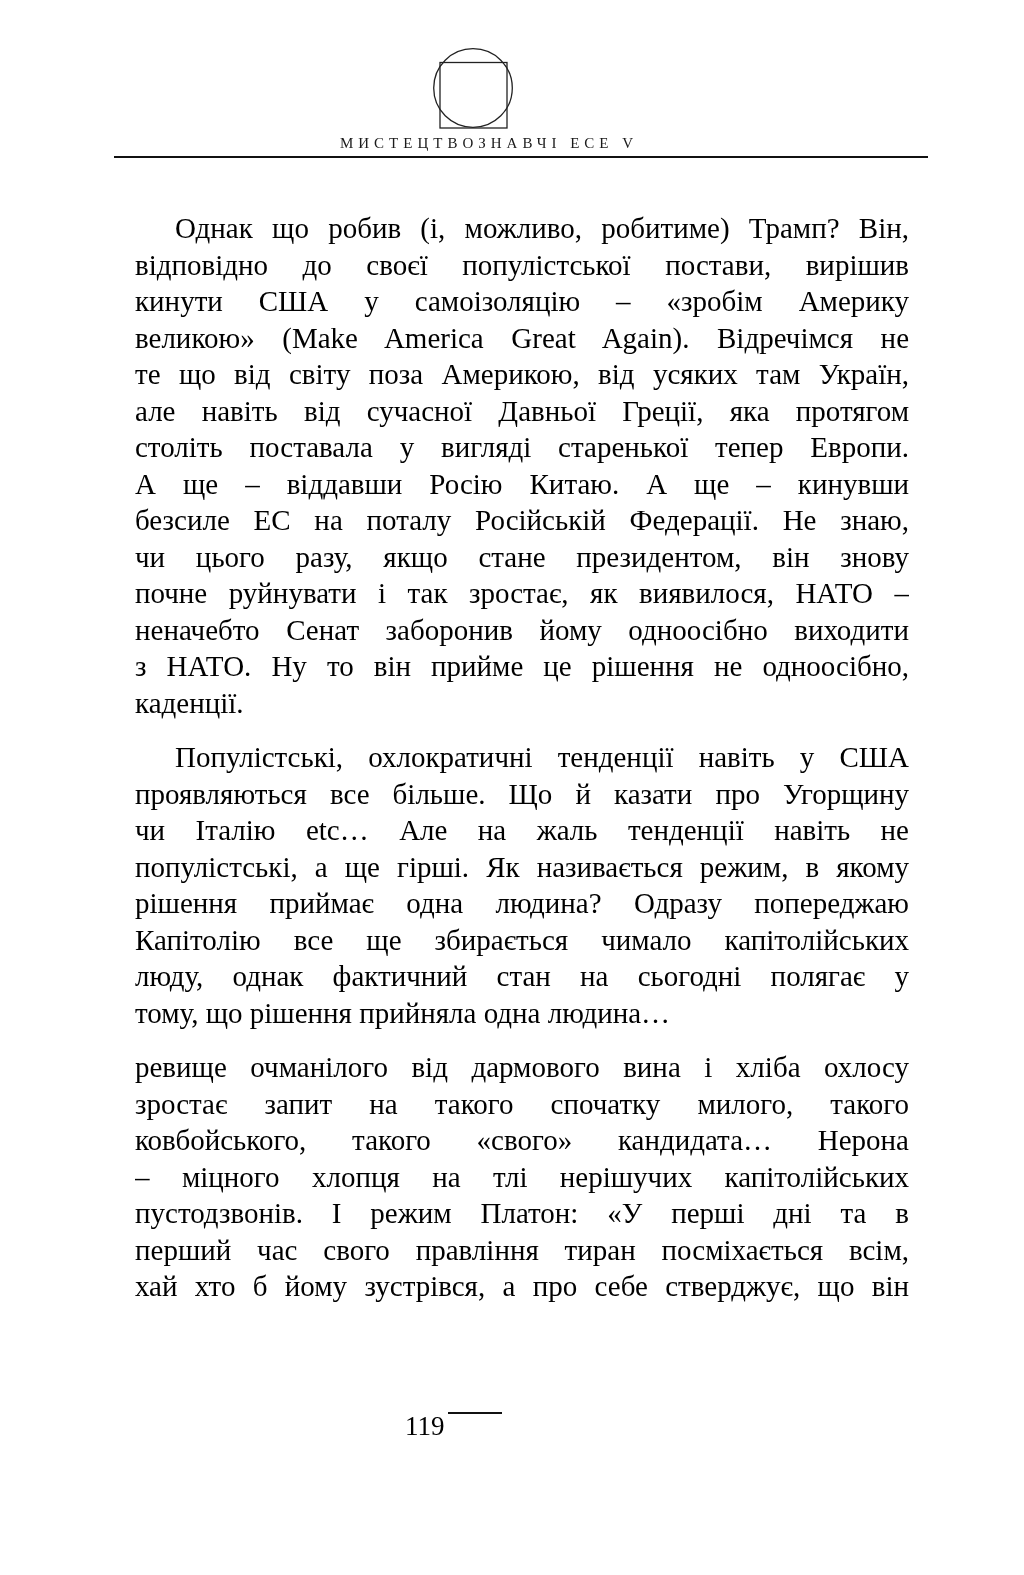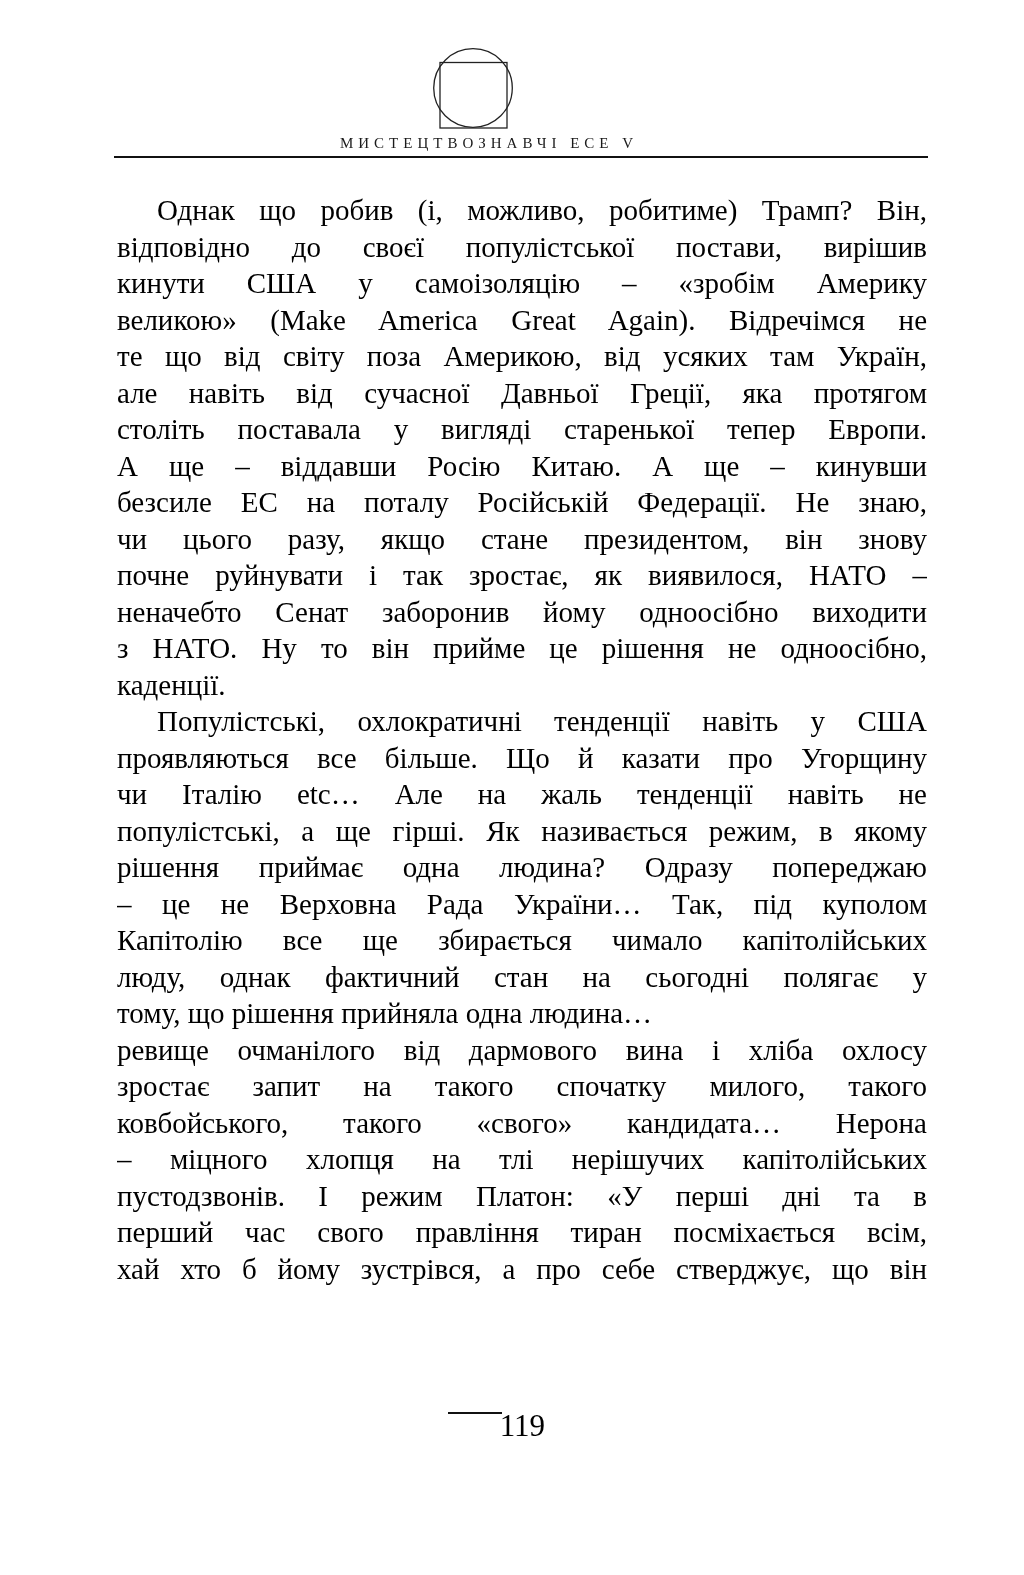--- a/index.html
+++ b/index.html
@@ -39,21 +39,21 @@
     border-top: 2px solid #111111;
   }
   .body-text {
     position: absolute;
     left: 117px;
     top: 192px;
     width: 810px;
     font-size: 29px;
     line-height: 36.5px;
   }
-  .para { margin: 0; padding: 0; }
+  .para { margin: 18px; padding: 0; }
   .line {
     height: 36.5px;
     text-align: justify;
     text-align-last: justify;
     overflow: hidden;
   }
   .line.plain {
     text-align: left;
     text-align-last: left;
   }
@@ -64,22 +64,22 @@
     top: 1412px;
     width: 54px;
     height: 0;
     border-top: 2px solid #111111;
   }
   .page-number {
     position: absolute;
     left: 405px;
     top: 1408px;
     width: 140px;
-    text-align: right;
-    font-size: 31px;
+    text-align: left;
+    font-size: 27px;
     line-height: 36px;
   }
   svg .stroke { fill: none; stroke: #222222; stroke-width: 1.3; }
 </style>
 </head>
 <body>
 
 <div class="page">
 
   <svg class="logo" viewBox="0 0 80 82" xmlns="http://www.w3.org/2000/svg">
@@ -107,21 +107,20 @@
         <div class="line">неначебто Сенат заборонив йому одноосібно виходити</div>
         <div class="line">з НАТО. Ну то він прийме це рішення не одноосібно,</div>
         <div class="line plain">каденції.</div>
       </div>
       <div class="para">
         <div class="line indent">Популістські, охлократичні тенденції навіть у США</div>
         <div class="line">проявляються все більше. Що й казати про Угорщину</div>
         <div class="line">чи Італію etc… Але на жаль тенденції навіть не</div>
         <div class="line">популістські, а ще гірші. Як називається режим, в якому</div>
         <div class="line">рішення приймає одна людина? Одразу попереджаю</div>
-        <div class="line">– це не Верховна Рада України… Так, під куполом</div>
         <div class="line">Капітолію все ще збирається чимало капітолійських</div>
         <div class="line">люду, однак фактичний стан на сьогодні полягає у</div>
         <div class="line plain">тому, що рішення прийняла одна людина…</div>
       </div>
       <div class="para">
         <div class="line">ревище очманілого від дармового вина і хліба охлосу</div>
         <div class="line">зростає запит на такого спочатку милого, такого</div>
         <div class="line">ковбойського, такого «свого» кандидата… Нерона</div>
         <div class="line">– міцного хлопця на тлі нерішучих капітолійських</div>
         <div class="line">пустодзвонів. І режим Платон: «У перші дні та в</div>

